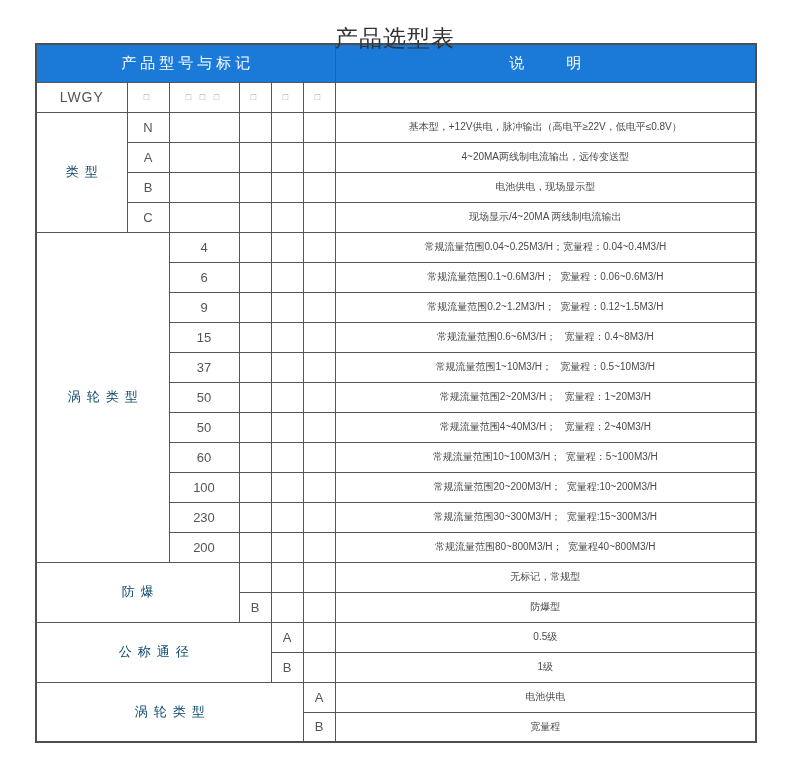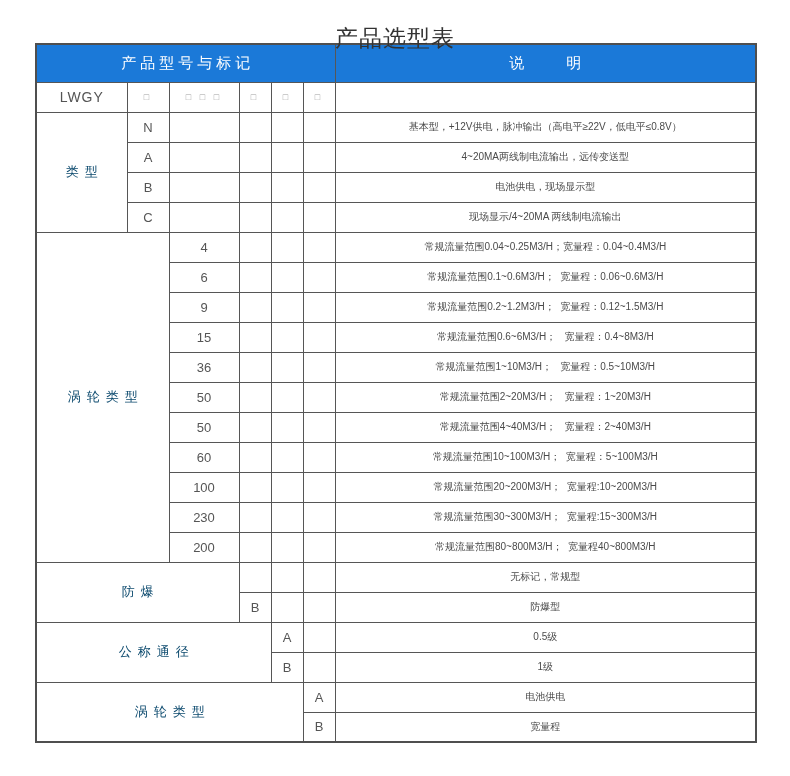--- a/index.html
+++ b/index.html
@@ -138,21 +138,21 @@
       <td class="desc-cell">常规流量范围0.2~1.2M3/H；  宽量程：0.12~1.5M3/H</td>
     </tr>
     <tr>
       <td class="mark-cell">15</td>
       <td></td>
         <td></td>
         <td></td>
       <td class="desc-cell">常规流量范围0.6~6M3/H；   宽量程：0.4~8M3/H</td>
     </tr>
     <tr>
-      <td class="mark-cell">36</td>
+      <td class="mark-cell">37</td>
       <td></td>
         <td></td>
         <td></td>
       <td class="desc-cell">常规流量范围1~10M3/H；   宽量程：0.5~10M3/H</td>
     </tr>
     <tr>
       <td class="mark-cell">50</td>
       <td></td>
         <td></td>
         <td></td>

